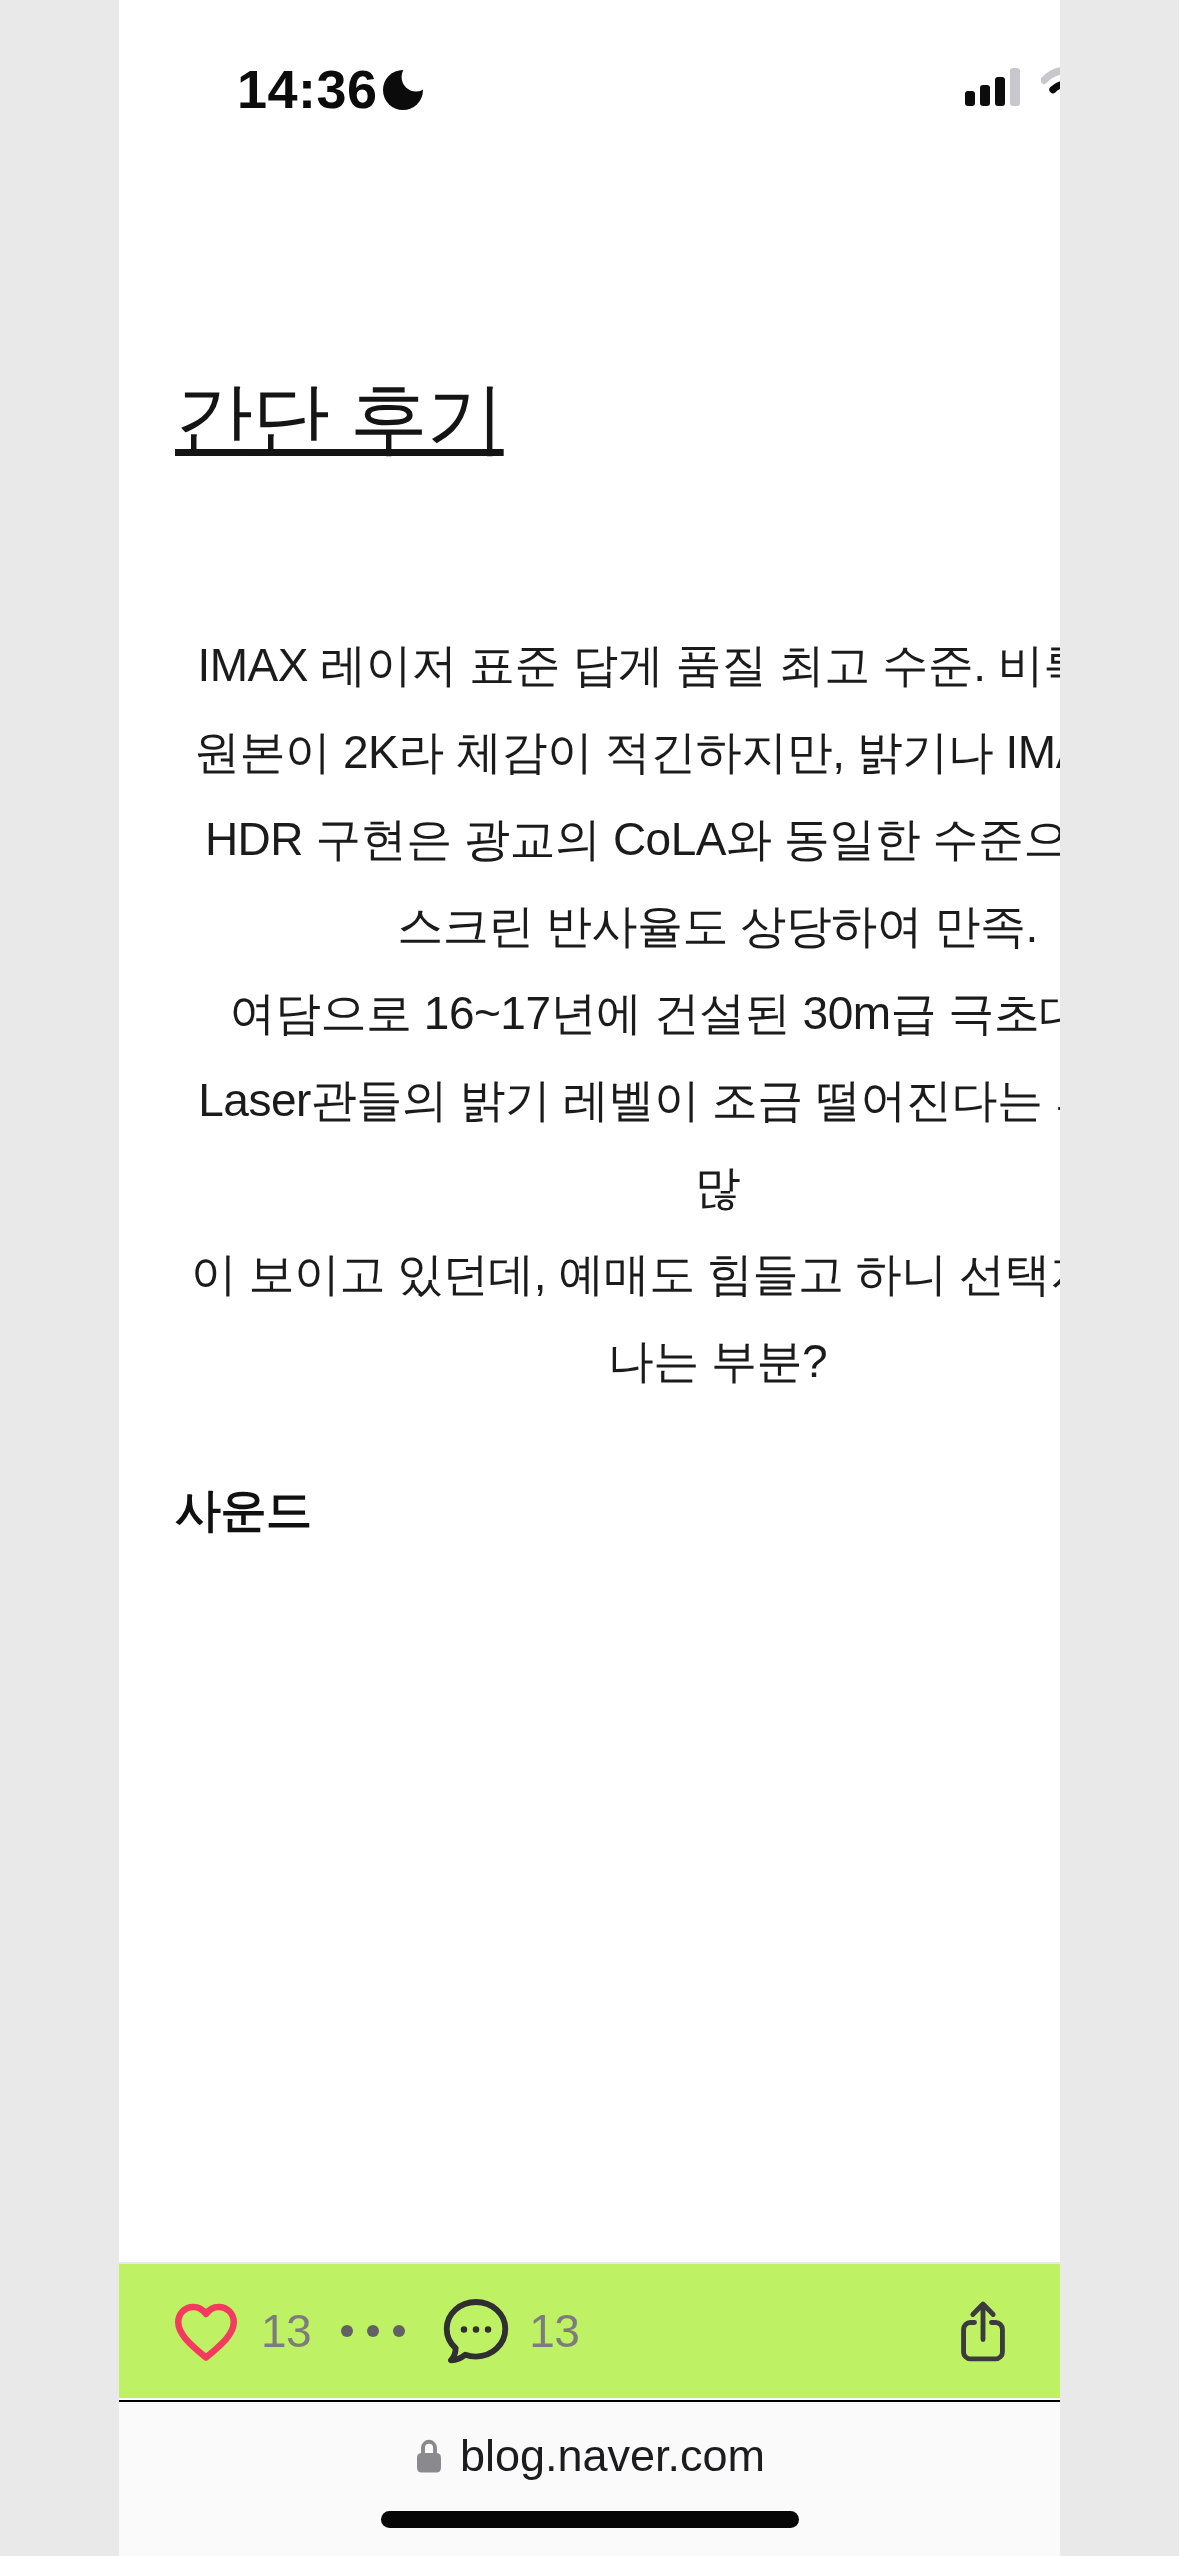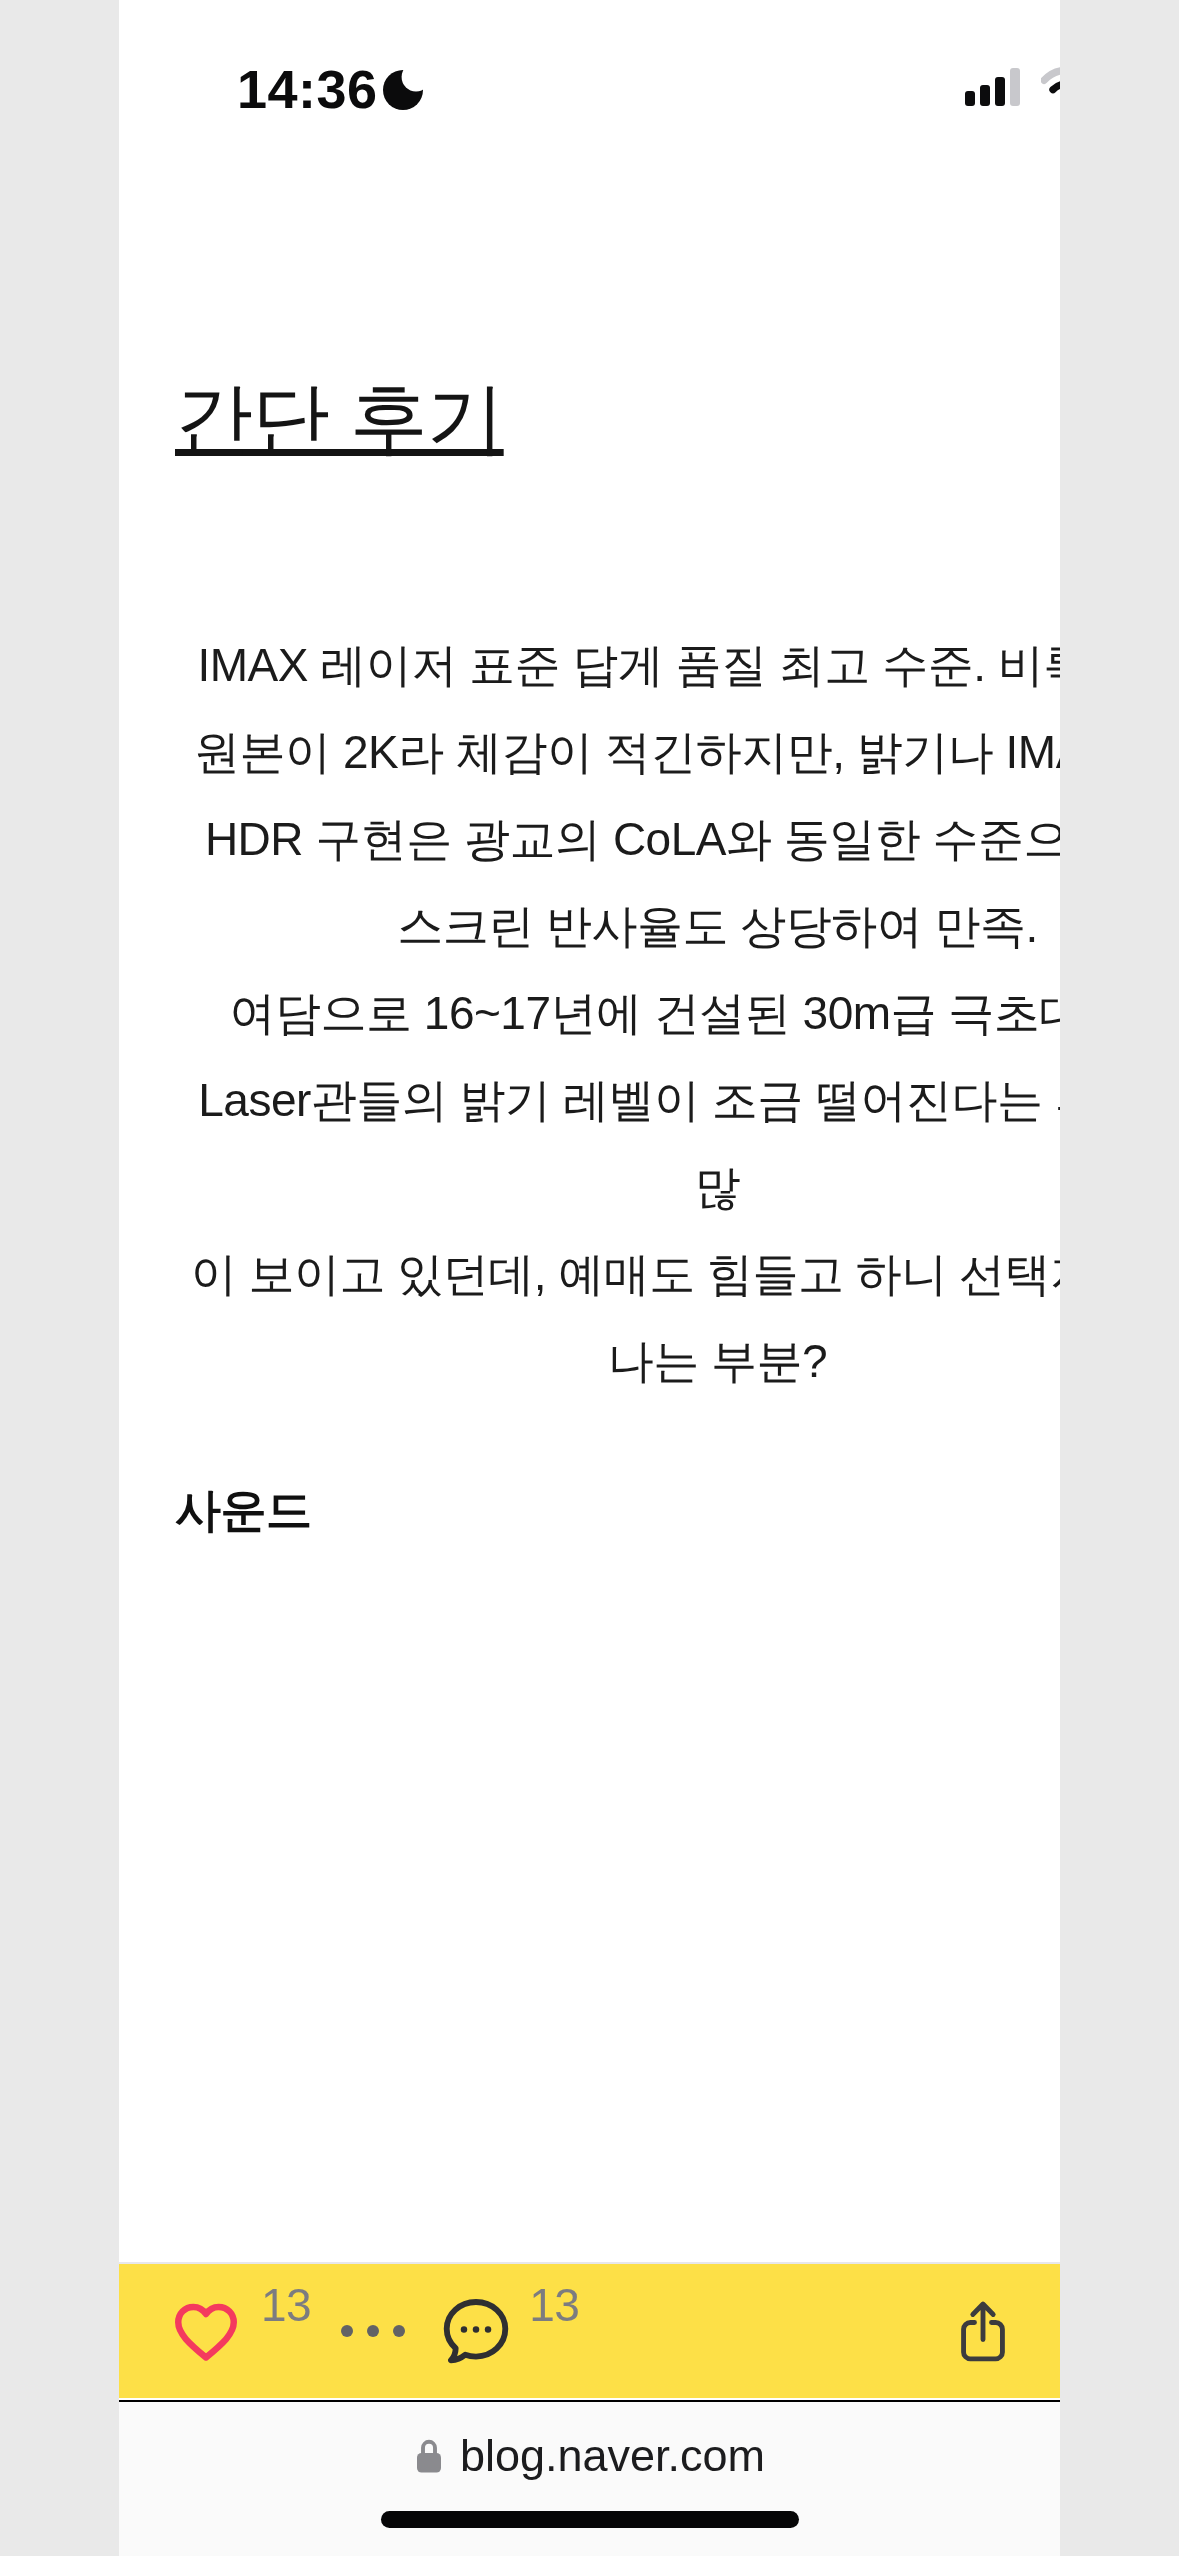--- a/index.html
+++ b/index.html
@@ -18,22 +18,22 @@
   .sb-battery span{color:#fff;font-size:33px;font-weight:700;letter-spacing:0;}
   .sb-battery-tip{position:absolute;left:1077px;top:79px;width:9px;height:17px;background:#bababf;border-radius:0 5px 5px 0;}
   
   .page-title{position:absolute;left:56px;top:320px;font-size:78px;line-height:92px;font-weight:500;color:#141414;letter-spacing:-1px;text-decoration:underline;}
   .article-section{position:absolute;left:56px;width:1085px;font-size:46px;line-height:87px;letter-spacing:-.5px;color:#1b1b1b;}
   .section-projection{top:622px;}
   .section-sound{top:1467px;}
   .section-heading{font-weight:700;color:#101010;}
   .section-body{white-space:pre-line;text-align:center;}
   
-  .toolbar{position:absolute;left:0;right:0;top:2262px;height:136px;background:#fde047;border-top:2px solid #e8e8ea;
-    display:flex;padding:14px 50px;box-sizing:border-box;}
+  .toolbar{position:absolute;left:0;right:0;top:2262px;height:136px;background:#bef264;border-top:2px solid #e8e8ea;
+    display:flex;align-items:center;padding:14px 50px;box-sizing:border-box;}
   .tb-btn{background:none;border:none;padding:0;margin:0;display:flex;align-items:center;cursor:pointer;}
   .tb-count{font-size:46px;color:#7c7c80;letter-spacing:-.5px;}
   .like-icon{width:74px;height:68px;}
   .like-count{margin-left:18px;}
   .more-btn{margin-left:30px;display:flex;gap:14px;align-items:center;}
   .more-dot{width:12px;height:12px;border-radius:50%;background:#626265;}
   .comment-btn{margin-left:34px;}
   .comment-icon{width:74px;height:74px;}
   .comment-count{margin-left:16px;}
   .tb-spacer{flex:1;}

